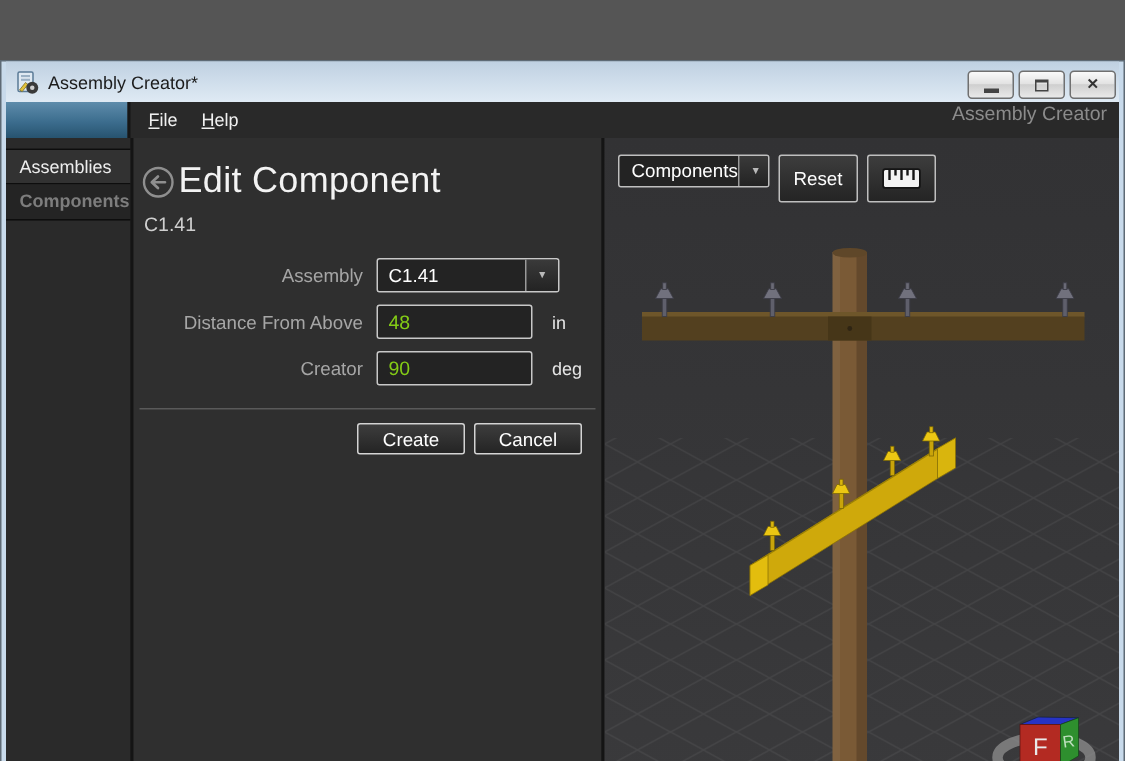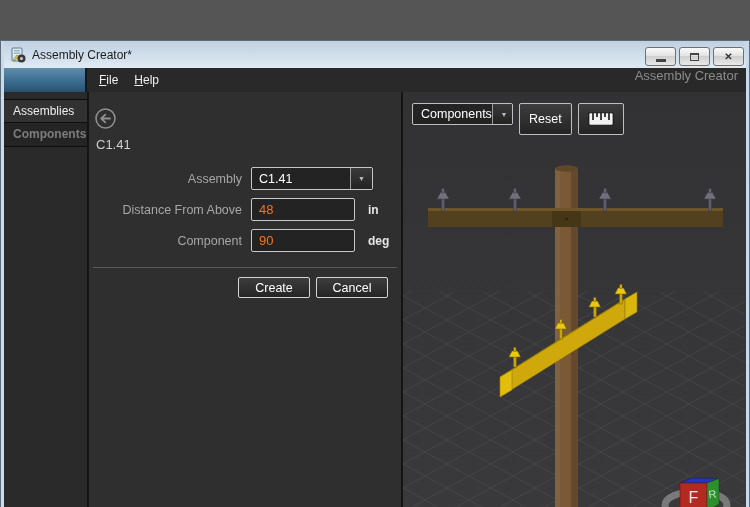--- a/index.html
+++ b/index.html
@@ -81,25 +81,25 @@
   }
   .combo .cval { flex:1; color:#fff; font-size:12.5px; padding:4px 0 0 7px; }
   .combo .carrow {
     width:22px; flex:0 0 22px; border-left:1px solid #9a9a9a;
     display:flex; align-items:center; justify-content:center;
     color:#b9b9b9; font-size:7px; background:linear-gradient(180deg,#3a3a3a,#232323);
   }
   .tinput {
     width:104px; height:23px;
     background:#232323; border:1px solid #c8c8c8; border-radius:2px;
-    color:#f97316; font-size:13px; padding-left:7px;
+    color:#84cc16; font-size:13px; padding-left:7px;
     font-family:"Liberation Sans", sans-serif;
     outline:none;
   }
-  .unit { margin-left:13px; color:#e6e6e6; font-size:12px; font-weight:bold; }
+  .unit { margin-left:13px; color:#e6e6e6; font-size:12px; font-weight:normal; }
 
   .divider { height:1px; background:#5a5a5a; margin:15px 4px 0 4px; }
   .btn-row { display:flex; justify-content:flex-end; gap:6px; margin:9px 13px 0 0; }
   .btn {
     width:72px; height:21px;
     background:linear-gradient(180deg,#3d3d3d,#242424);
     border:1px solid #d4d4d4; border-radius:2px;
     color:#fff; font-size:12.5px; font-family:"Liberation Sans", sans-serif;
     cursor:pointer; line-height:18px;
   }
@@ -172,38 +172,39 @@
     </div>
 
     <div class="vdiv"></div>
 
     <div class="form-panel">
       <div class="heading-row">
         <svg class="back-icon" viewBox="0 0 23 23">
           <circle cx="11.5" cy="11.5" r="9.5" fill="none" stroke="#8f8f8f" stroke-width="1.6"></circle>
           <path d="M16 11.5 H8.2 M11.3 7.6 L7.2 11.5 L11.3 15.4" fill="none" stroke="#8f8f8f" stroke-width="1.8" stroke-linecap="round" stroke-linejoin="round"></path>
         </svg>
+        <span class="page-title">Edit Component</span>
       </div>
       <div class="component-id">C1.41</div>
 
       <div class="form-rows">
         <div class="frow">
           <span class="flabel">Assembly</span>
           <div class="combo">
             <span class="cval">C1.41</span>
             <span class="carrow">▼</span>
           </div>
         </div>
         <div class="frow">
           <span class="flabel">Distance From Above</span>
           <input class="tinput" value="48" style="">
           <span class="unit">in</span>
         </div>
         <div class="frow">
-          <span class="flabel">Component</span>
+          <span class="flabel">Creator</span>
           <input class="tinput" value="90" style="">
           <span class="unit">deg</span>
         </div>
       </div>
 
       <div class="divider"></div>
       <div class="btn-row">
         <button class="btn">Create</button>
         <button class="btn">Cancel</button>
       </div>

